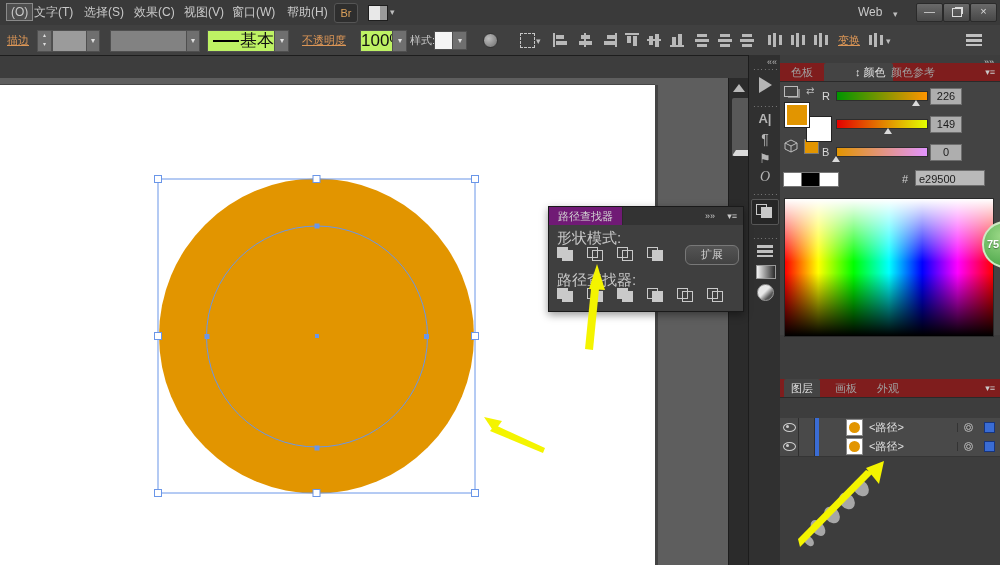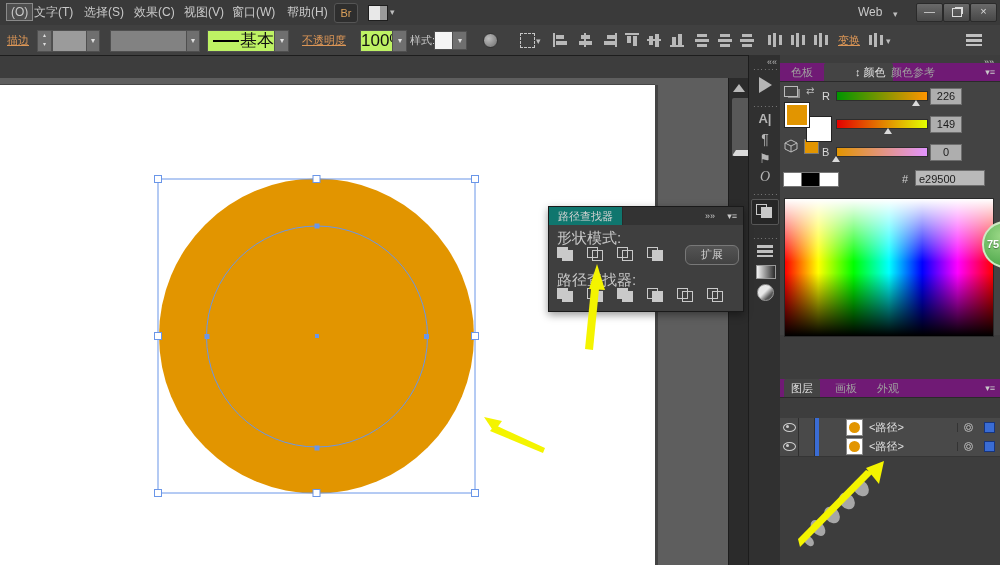--- a/index.html
+++ b/index.html
@@ -62,21 +62,21 @@
   .artboard{position:absolute;left:0;top:7px;width:655px;height:480px;background:#fff;
             box-shadow:3px 0 0 rgba(0,0,0,.28),0 -1px 0 rgba(0,0,0,.25);}
   .vscroll{position:absolute;left:728px;top:0;width:20px;height:487px;background:#2b2b2b;border-left:1px solid #1c1c1c;}
   .vscroll .up{position:absolute;left:4px;top:6px;width:0;height:0;border-left:6px solid transparent;
                border-right:6px solid transparent;border-bottom:8px solid #b8b8b8;}
   .vscroll .thumb{position:absolute;left:3px;top:20px;width:13px;height:52px;background:#585858;border-radius:2px;}
   
   #pfpanel{left:548px;top:206px;width:194px;height:104px;background:#3f3f3f;border:1px solid #1a1a1a;
            box-shadow:0 3px 8px rgba(0,0,0,.4);z-index:10;}
   .pf-title{position:absolute;left:0;top:0;width:100%;height:18px;background:#333;}
-  .pf-titletab{position:absolute;left:0;top:0;height:18px;background:#0f766e;padding:0 9px;line-height:18px;
+  .pf-titletab{position:absolute;left:0;top:0;height:18px;background:#701a75;padding:0 9px;line-height:18px;
                color:#d2d2d2;font-size:11px;border-right:1px solid #2a2a2a;}
   .pf-lbl{position:absolute;left:8px;color:#c6c6c6;font-size:15px;}
   .pfbtn{position:absolute;width:24px;height:18px;}
   .pf{position:relative;display:inline-block;width:20px;height:16px;}
   .pf::before{content:"";position:absolute;left:2px;top:1px;width:9px;height:9px;border:1px solid #c9c9c9;}
   .pf::after{content:"";position:absolute;left:7px;top:4px;width:9px;height:9px;background:#c9c9c9;border:1px solid #c9c9c9;}
   .pf.o::after{background:transparent;}
   .pf.f::before{background:#c9c9c9;}
   .expand-btn{position:absolute;left:136px;top:38px;width:52px;height:18px;background:linear-gradient(#545454,#424242);
               border:1px solid #787878;border-radius:6px;color:#cfcfcf;text-align:center;line-height:17px;font-size:11px;}
@@ -89,21 +89,21 @@
   .pfbox{position:absolute;left:2px;top:144px;width:26px;height:24px;background:#262626;border:1px solid #565656;border-radius:2px;}
   .bars3{position:absolute;left:8px;width:16px;height:12px;
          background:linear-gradient(#c0c0c0,#c0c0c0) 0 0/16px 3px no-repeat,
                     linear-gradient(#c0c0c0,#c0c0c0) 0 5px/16px 3px no-repeat,
                     linear-gradient(#c0c0c0,#c0c0c0) 0 10px/16px 2px no-repeat;}
   .gradsq{position:absolute;left:7px;width:18px;height:12px;border:1px solid #999;background:linear-gradient(90deg,#f5f5f5,#2a2a2a);}
   .sphere{position:absolute;left:8px;width:15px;height:15px;border-radius:50%;border:1px solid #999;
           background:linear-gradient(135deg,#e8e8e8 0 45%,#555 75%);}
   
   #panels{left:780px;top:55px;width:220px;height:510px;background:#3d3d3d;}
-  .ptabbar{position:absolute;left:0;width:220px;height:18px;background:#701a75;border-bottom:1px solid #2a2a2a;}
+  .ptabbar{position:absolute;left:0;width:220px;height:18px;background:#7f1d1d;border-bottom:1px solid #2a2a2a;}
   .ptab{position:absolute;top:0;height:18px;line-height:18px;padding:0 7px;color:#9f9f9f;font-size:11px;}
   .ptab.active{background:#444;color:#e0e0e0;border-radius:2px 2px 0 0;}
   .pmenu{position:absolute;right:5px;top:4px;}
   .valbox{position:absolute;width:30px;height:15px;background:#aeaeae;border:1px solid #6e6e6e;color:#1c1c1c;
           text-align:center;line-height:15px;font-size:11px;}
   .chlabel{position:absolute;color:#d8d8d8;font-size:11px;}
   .track{position:absolute;width:90px;height:8px;border:1px solid #2e2e2e;}
   .thumb{position:absolute;width:0;height:0;border-left:4px solid transparent;border-right:4px solid transparent;
          border-bottom:6px solid #dadada;}
   .sw{position:absolute;border:1px solid #777;}

